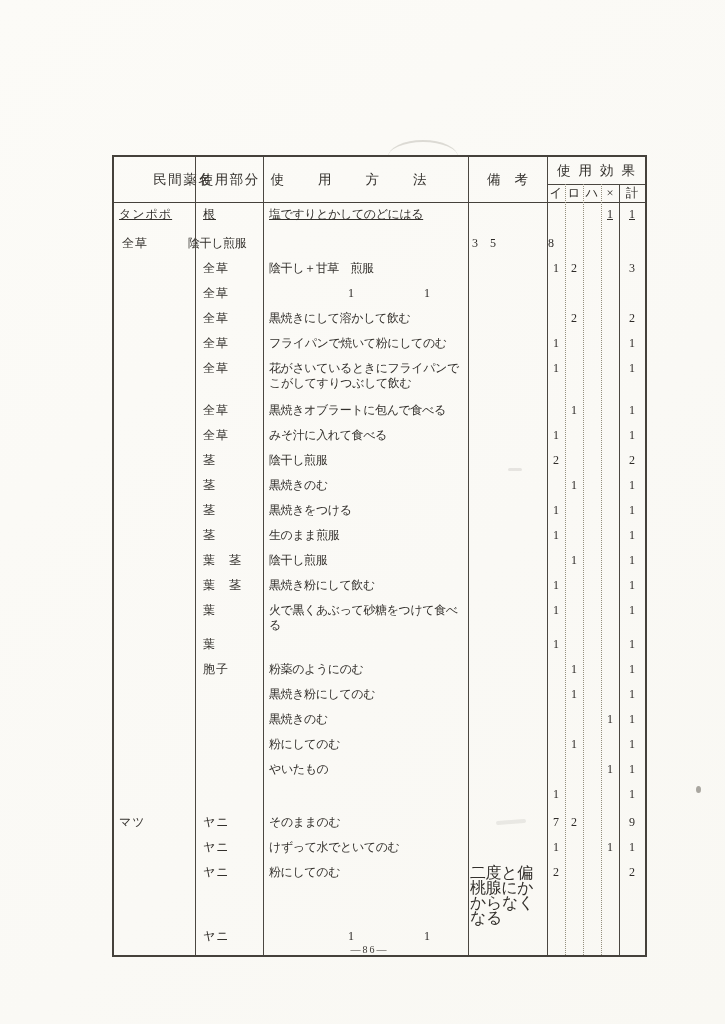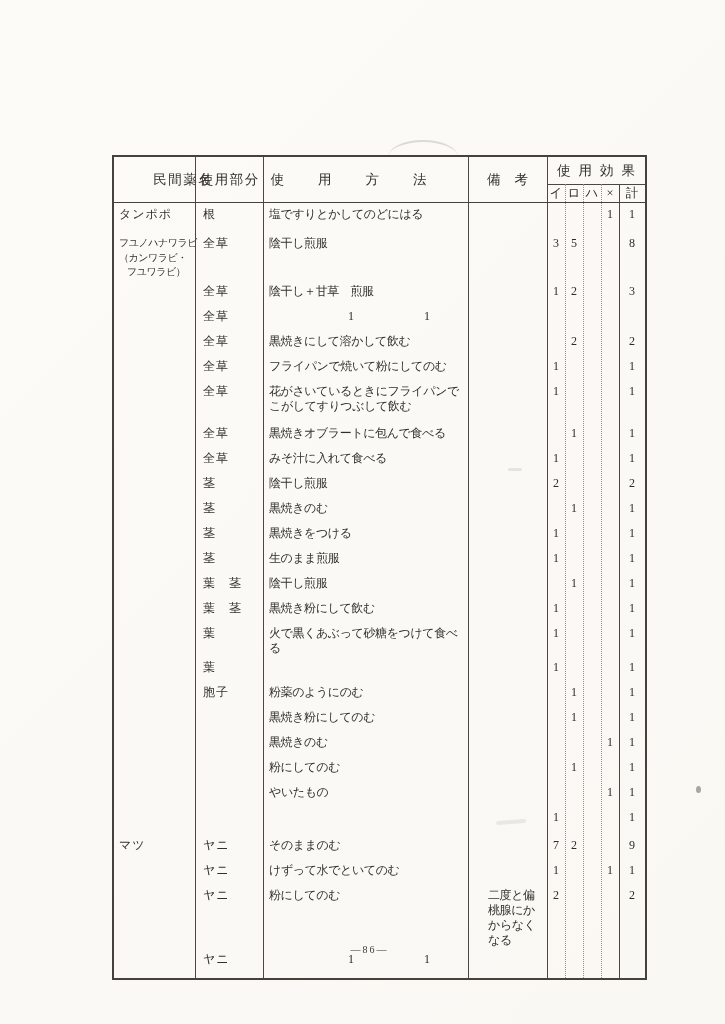--- a/index.html
+++ b/index.html
@@ -47,21 +47,21 @@
   .effect-cols .ec{display:flex;align-items:center;justify-content:center;}
   .ec-i,.ec-ro,.ec-ha,.ec-x{width:18px;}
   .ec-total{width:26px;}
   
   .tbody{position:relative;}
   .trow{display:flex;min-height:25px;align-items:stretch;}
   .cell{padding-top:4px;line-height:15px;font-size:12px;box-sizing:border-box;}
   .cell-name{width:81px;padding-left:5px;overflow:visible;white-space:nowrap;}
   .cell-part{width:68px;padding-left:8px;letter-spacing:1px;}
   .cell-method{width:205px;padding-left:6px;padding-right:0;letter-spacing:-0.4px;}
-  .cell-remarks{width:79px;padding-left:20px;padding-right:9px;font-size:12px;letter-spacing:-0.4px;}
+  .cell-remarks{width:79px;padding-left:2px;padding-right:9px;font-size:16px;letter-spacing:-0.4px;}
   .eff{text-align:center;font-size:12px;color:#2e2b28;padding-left:0;padding-right:0;}
   .eff-i,.eff-ro,.eff-ha,.eff-x{width:18px;}
   .eff-total{width:26px;}
   .name-line{line-height:14.5px;letter-spacing:-0.5px;font-size:10px;}
   .name-single{font-size:12px;letter-spacing:1px;}
   .nl2{padding-left:8px;}
   
   .page-number{
     position:absolute;left:0;right:0;top:944px;text-align:center;
     font-size:10px;letter-spacing:2px;text-indent:14px;color:#3a3733;
@@ -113,39 +113,34 @@
           <div class="ec ec-i">イ</div>
           <div class="ec ec-ro">ロ</div>
           <div class="ec ec-ha">ハ</div>
           <div class="ec ec-x">×</div>
           <div class="ec ec-total">計</div>
         </div>
       </div>
     </div>
 
     <div class="tbody">
-        <div class="trow" style="min-height: 29px;">
+        <div class="trow" style="min-height: 29px; text-decoration: underline;">
           <div class="cell cell-name">
             <div class="name-single">タンポポ</div>
           </div>
           <div class="cell cell-part">根</div>
           <div class="cell cell-method">塩ですりとかしてのどにはる</div>
           <div class="cell cell-remarks"></div>
           <div class="cell eff eff-i"></div>
           <div class="cell eff eff-ro"></div>
           <div class="cell eff eff-ha"></div>
           <div class="cell eff eff-x">1</div>
           <div class="cell eff eff-total">1</div>
         </div>
         <div class="trow">
-          <div class="cell cell-name">
-            <div class="name-line nl0">フユノハナワラビ</div>
-            <div class="name-line nl1">（カンワラビ・</div>
-            <div class="name-line nl2">フユワラビ）</div>
-          </div>
           <div class="cell cell-part">全草</div>
           <div class="cell cell-method">陰干し煎服</div>
           <div class="cell cell-remarks"></div>
           <div class="cell eff eff-i">3</div>
           <div class="cell eff eff-ro">5</div>
           <div class="cell eff eff-ha"></div>
           <div class="cell eff eff-x"></div>
           <div class="cell eff eff-total">8</div>
         </div>
         <div class="trow">

